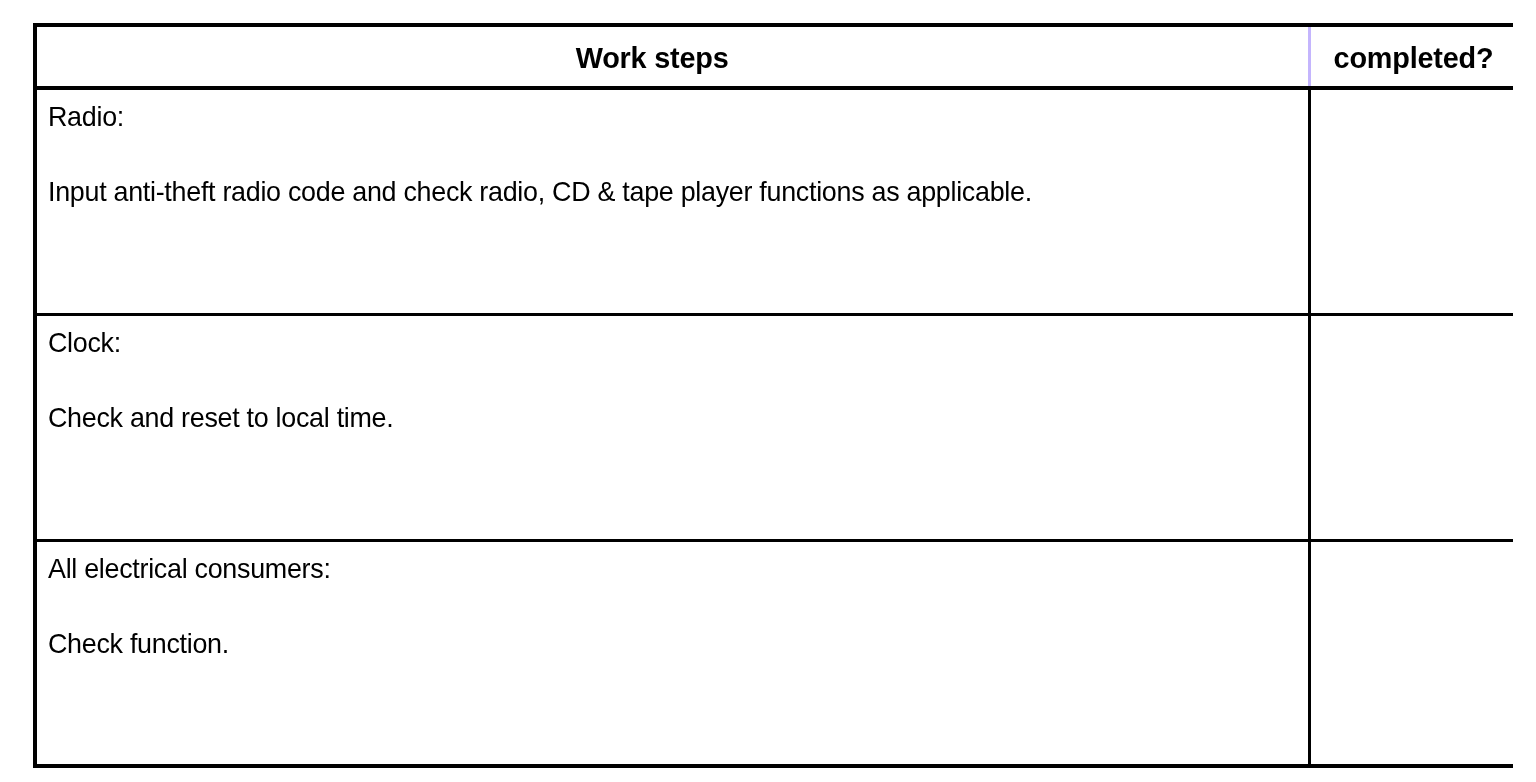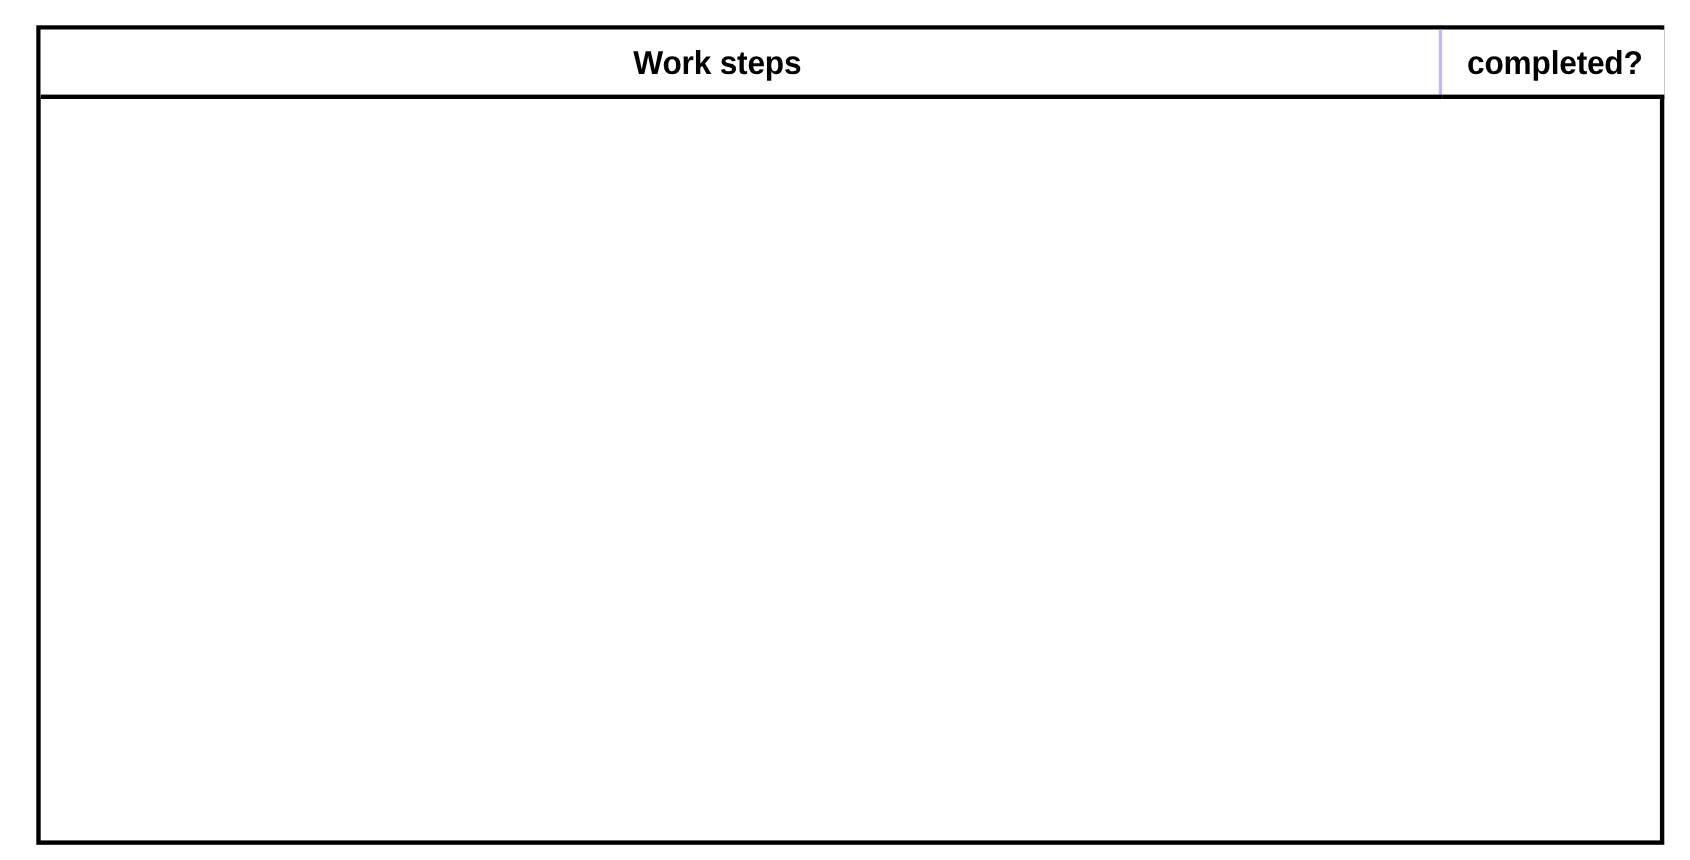--- a/index.html
+++ b/index.html
@@ -133,20 +133,53 @@
           <th class="hdr-cell done">
             <div class="hdr-text done">completed?</div>
           </th>
         </tr>
       </thead>
 
       <tbody>
 
 
 
+        <tr>
+          <td class="row-cell steps">
+            <div class="cell-body">
+              <div class="line title">Radio:</div>
+              <div class="line detail">Input anti-theft radio code and check radio, CD &amp; tape player functions as applicable.</div>
+            </div>
+          </td>
+          <td class="row-cell done">
+            <div class="done-cell-inner"></div>
+          </td>
+        </tr>
 
+        <tr>
+          <td class="row-cell steps">
+            <div class="cell-body">
+              <div class="line title">Clock:</div>
+              <div class="line detail">Check and reset to local time.</div>
+            </div>
+          </td>
+          <td class="row-cell done">
+            <div class="done-cell-inner"></div>
+          </td>
+        </tr>
 
+        <tr>
+          <td class="row-cell steps last">
+            <div class="cell-body">
+              <div class="line title">All electrical consumers:</div>
+              <div class="line detail">Check function.</div>
+            </div>
+          </td>
+          <td class="row-cell done last">
+            <div class="done-cell-inner"></div>
+          </td>
+        </tr>
 
       </tbody>
     </table>
   </div>
 
 </div>
 
 </body></html>

